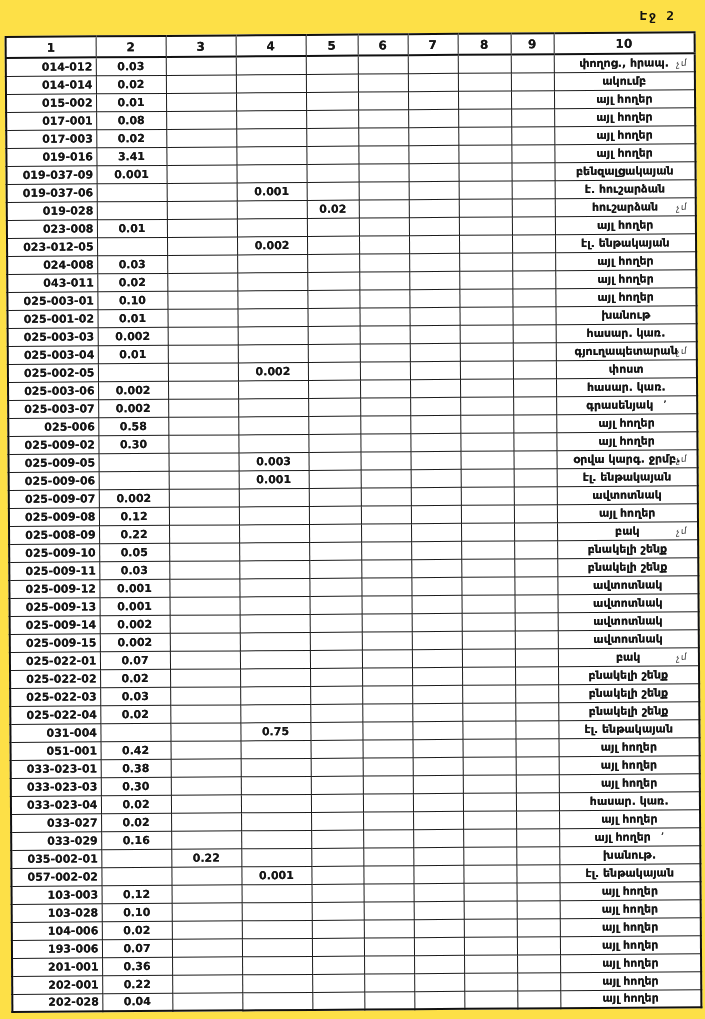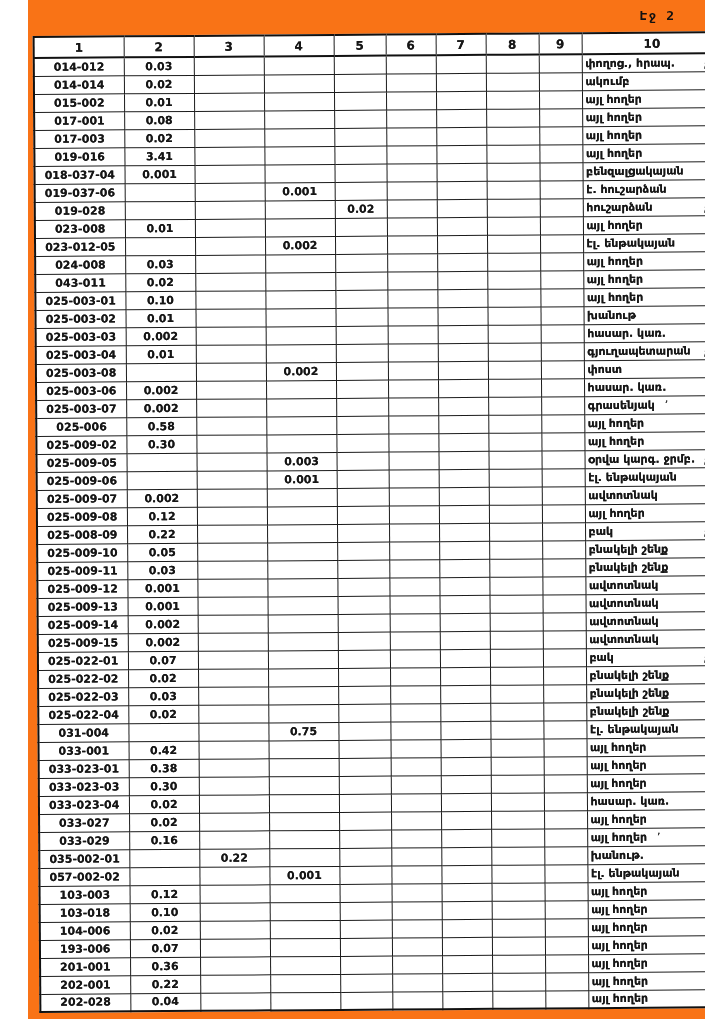--- a/index.html
+++ b/index.html
@@ -6,22 +6,21 @@
   body{
     width:705px;height:1019px;
     background:#ffffff;
     font-family:"DejaVu Sans", sans-serif;
     color:#111;
     overflow:hidden;
     position:relative;
   }
   .page{
     position:absolute;inset:0;
-    background:#f97316;
-    margin-left:28px;
+    background:#fde047;
   }
   .page-label{
     position:absolute;top:8px;right:30px;
     font-size:13px;font-weight:700;letter-spacing:1px;
     font-family:"DejaVu Sans Mono","DejaVu Sans",monospace;
   }
   .table-wrap{
     position:absolute;top:36px;left:8px;width:689px;
     transform:rotate(-0.4deg);
     transform-origin:left center;
@@ -45,24 +44,24 @@
     text-shadow:0 0 0.5px #333;
   }
   table.scan thead th{
     height:21px;
     font-size:12px;
     text-align:center;
     border-top:2.5px solid #111;
     border-bottom:2px solid #111;
   }
   table.scan{border:2.5px solid #111;}
-  td.col-c1{text-align:center;padding-left:5px;}
+  td.col-c1{text-align:right;padding-left:5px;}
   td.col-c2,td.col-c3,td.col-c4,td.col-c5,
   td.col-c6,td.col-c7,td.col-c8,td.col-c9{text-align:center;}
-  td.col-c10{text-align:left;padding-left:4px;}
+  td.col-c10{text-align:center;padding-left:4px;}
   .tick{margin-left:10px;font-weight:400;color:#333;}
   .margin-note{
     position:absolute;
     left:676px;
     width:28px;
     font-size:9px;
     font-style:italic;
     color:#3a3a3a;
     transform:rotate(-8deg);
     font-weight:400;
@@ -171,21 +170,21 @@
             <td class="col-c3"></td>
             <td class="col-c4"></td>
             <td class="col-c5"></td>
             <td class="col-c6"></td>
             <td class="col-c7"></td>
             <td class="col-c8"></td>
             <td class="col-c9"></td>
             <td class="col-c10">այլ հողեր</td>
           </tr>
           <tr>
-            <td class="col-c1">018-037-04</td>
+            <td class="col-c1">019-037-09</td>
             <td class="col-c2">0.001</td>
             <td class="col-c3"></td>
             <td class="col-c4"></td>
             <td class="col-c5"></td>
             <td class="col-c6"></td>
             <td class="col-c7"></td>
             <td class="col-c8"></td>
             <td class="col-c9"></td>
             <td class="col-c10">բենզալցակայան</td>
           </tr>
@@ -267,21 +266,21 @@
             <td class="col-c3"></td>
             <td class="col-c4"></td>
             <td class="col-c5"></td>
             <td class="col-c6"></td>
             <td class="col-c7"></td>
             <td class="col-c8"></td>
             <td class="col-c9"></td>
             <td class="col-c10">այլ հողեր</td>
           </tr>
           <tr>
-            <td class="col-c1">025-003-02</td>
+            <td class="col-c1">025-001-02</td>
             <td class="col-c2">0.01</td>
             <td class="col-c3"></td>
             <td class="col-c4"></td>
             <td class="col-c5"></td>
             <td class="col-c6"></td>
             <td class="col-c7"></td>
             <td class="col-c8"></td>
             <td class="col-c9"></td>
             <td class="col-c10">խանութ</td>
           </tr>
@@ -303,21 +302,21 @@
             <td class="col-c3"></td>
             <td class="col-c4"></td>
             <td class="col-c5"></td>
             <td class="col-c6"></td>
             <td class="col-c7"></td>
             <td class="col-c8"></td>
             <td class="col-c9"></td>
             <td class="col-c10">գյուղապետարան</td>
           </tr>
           <tr>
-            <td class="col-c1">025-003-08</td>
+            <td class="col-c1">025-002-05</td>
             <td class="col-c2"></td>
             <td class="col-c3"></td>
             <td class="col-c4">0.002</td>
             <td class="col-c5"></td>
             <td class="col-c6"></td>
             <td class="col-c7"></td>
             <td class="col-c8"></td>
             <td class="col-c9"></td>
             <td class="col-c10">փոստ</td>
           </tr>
@@ -555,21 +554,21 @@
             <td class="col-c3"></td>
             <td class="col-c4">0.75</td>
             <td class="col-c5"></td>
             <td class="col-c6"></td>
             <td class="col-c7"></td>
             <td class="col-c8"></td>
             <td class="col-c9"></td>
             <td class="col-c10">էլ. ենթակայան</td>
           </tr>
           <tr>
-            <td class="col-c1">033-001</td>
+            <td class="col-c1">051-001</td>
             <td class="col-c2">0.42</td>
             <td class="col-c3"></td>
             <td class="col-c4"></td>
             <td class="col-c5"></td>
             <td class="col-c6"></td>
             <td class="col-c7"></td>
             <td class="col-c8"></td>
             <td class="col-c9"></td>
             <td class="col-c10">այլ հողեր</td>
           </tr>
@@ -663,21 +662,21 @@
             <td class="col-c3"></td>
             <td class="col-c4"></td>
             <td class="col-c5"></td>
             <td class="col-c6"></td>
             <td class="col-c7"></td>
             <td class="col-c8"></td>
             <td class="col-c9"></td>
             <td class="col-c10">այլ հողեր</td>
           </tr>
           <tr>
-            <td class="col-c1">103-018</td>
+            <td class="col-c1">103-028</td>
             <td class="col-c2">0.10</td>
             <td class="col-c3"></td>
             <td class="col-c4"></td>
             <td class="col-c5"></td>
             <td class="col-c6"></td>
             <td class="col-c7"></td>
             <td class="col-c8"></td>
             <td class="col-c9"></td>
             <td class="col-c10">այլ հողեր</td>
           </tr>

